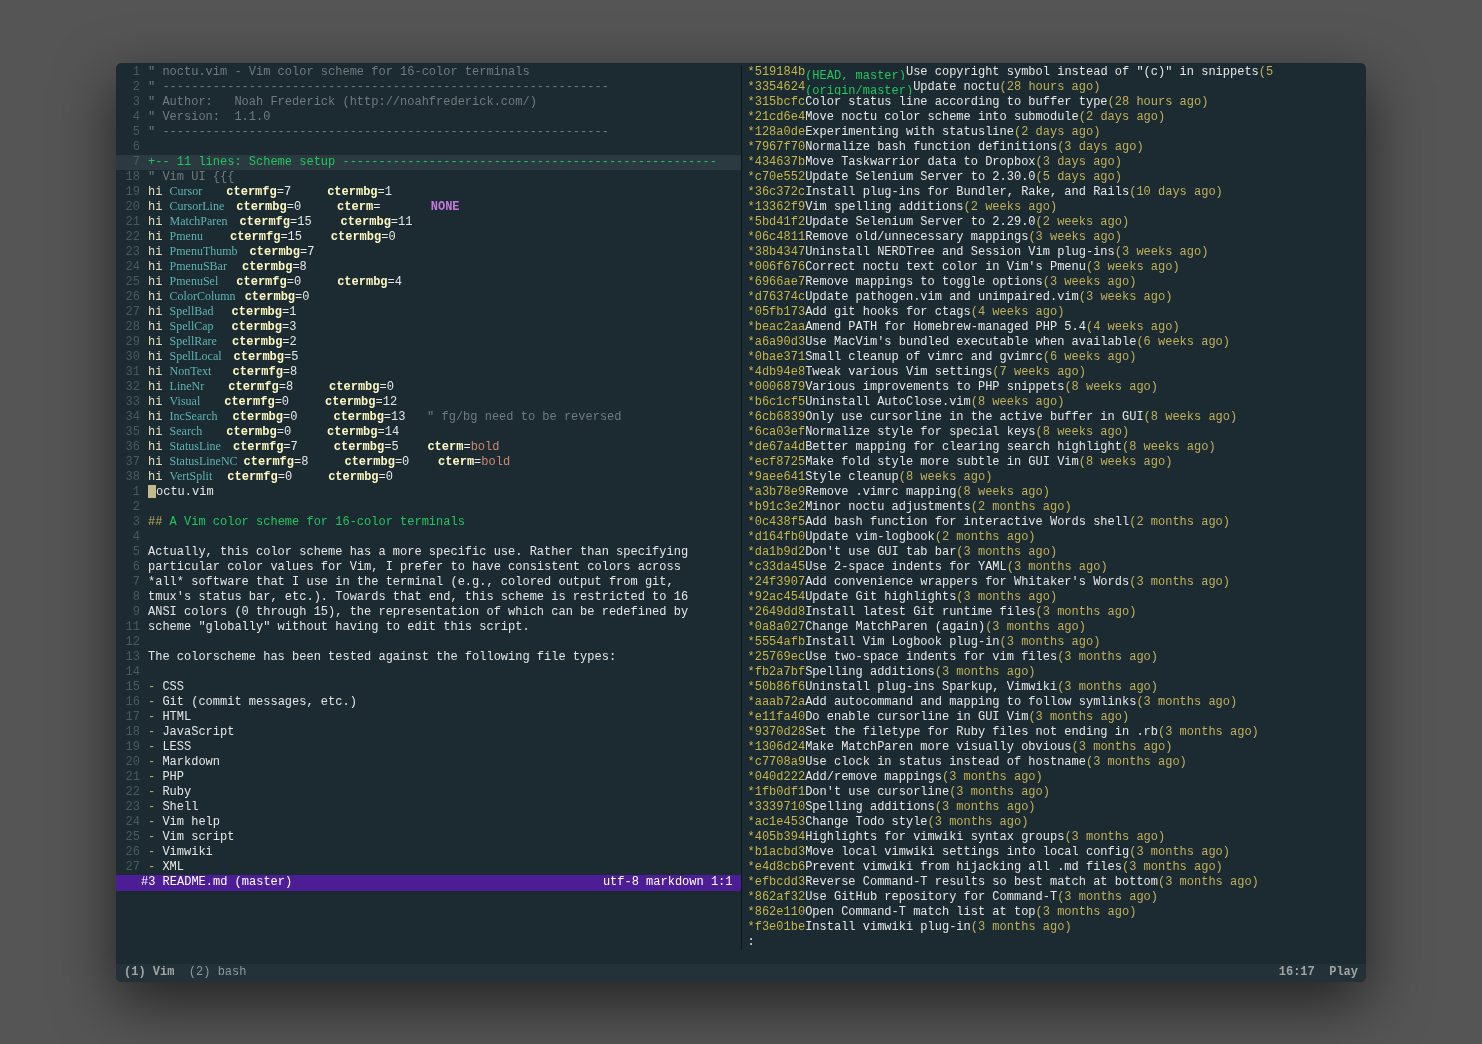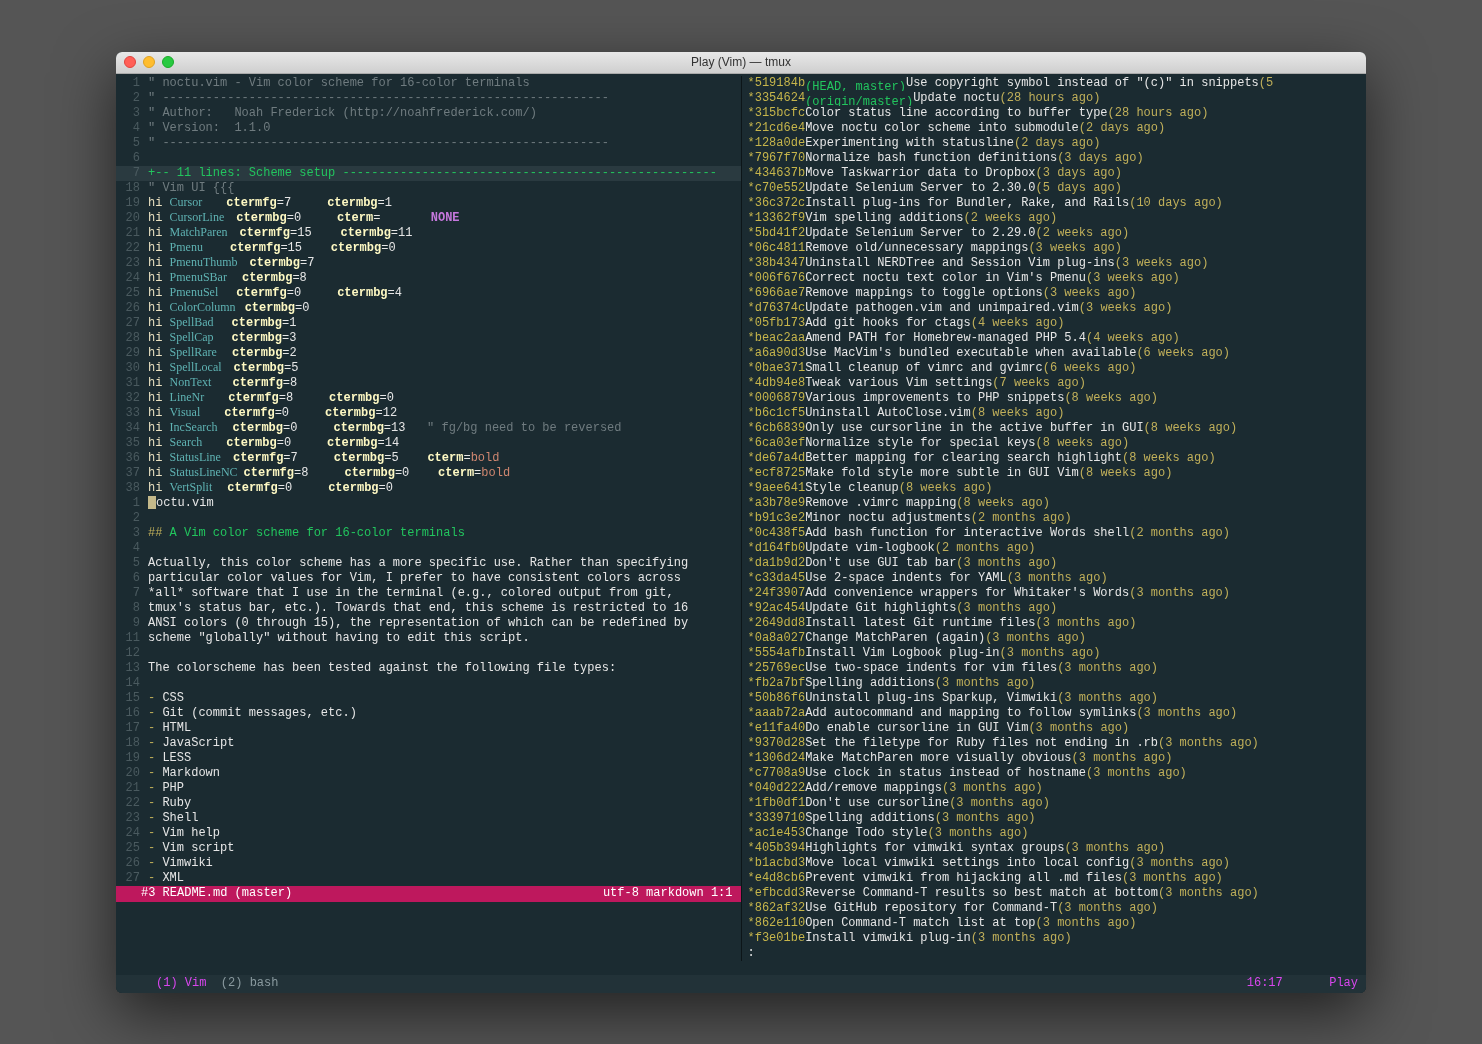--- a/index.html
+++ b/index.html
@@ -72,53 +72,45 @@
   }
   .status {
     background: #223238;
     color: #8a9a9f;
     display: flex;
     height: 16px;
     align-items: center;
     padding: 0 8px;
   }
   .status-active {
-    background: #be185d;
+    background: #4c1d95;
     color: #fff;
     padding-left: 25px;
   }
   .status .left { flex: 1; }
   .status .right { }
   .tmux-bar {
     background: #223238;
     color: #8a9a9f;
     display: flex;
     height: 18px;
     align-items: center;
     padding: 0 8px;
     margin-top: 14px;
   }
   .tmux-bar .spacer { flex: 1; }
-  .tmux-bar .bold-white { color: #d946ef; font-weight: normal; margin-left: 32px; }
+  .tmux-bar .bold-white { color: #a3a3a3; font-weight: bold; }
   .gitlog-row { padding: 0 6px; height: 15px; display: flex; align-items: center; white-space: pre; overflow: hidden; }
   .gitlog-row .star { color: #c6b54b; }
   .git-prompt { padding: 0 6px; color: #e6e6e6; height: 15px; }
 </style>
 </head>
 <body>
 
 <div class="window">
-  <div class="titlebar">
-    <div class="traffic">
-      <span class="tl-close"></span>
-      <span class="tl-min"></span>
-      <span class="tl-max"></span>
-    </div>
-    <div class="titlebar-title">Play (Vim) — tmux</div>
-  </div>
 
   <div class="term">
     <div class="panes">
 
       <div class="left-pane">
         <div id="vim-top">
             <div class="row"><span class="gutter">1</span><span class="content c-comment">" noctu.vim - Vim color scheme for 16-color terminals</span></div>
             <div class="row"><span class="gutter">2</span><span class="content c-comment">" --------------------------------------------------------------</span></div>
             <div class="row"><span class="gutter">3</span><span class="content c-comment">" Author:   Noah Frederick (http://noahfrederick.com/)</span></div>
             <div class="row"><span class="gutter">4</span><span class="content c-comment">" Version:  1.1.0</span></div>

